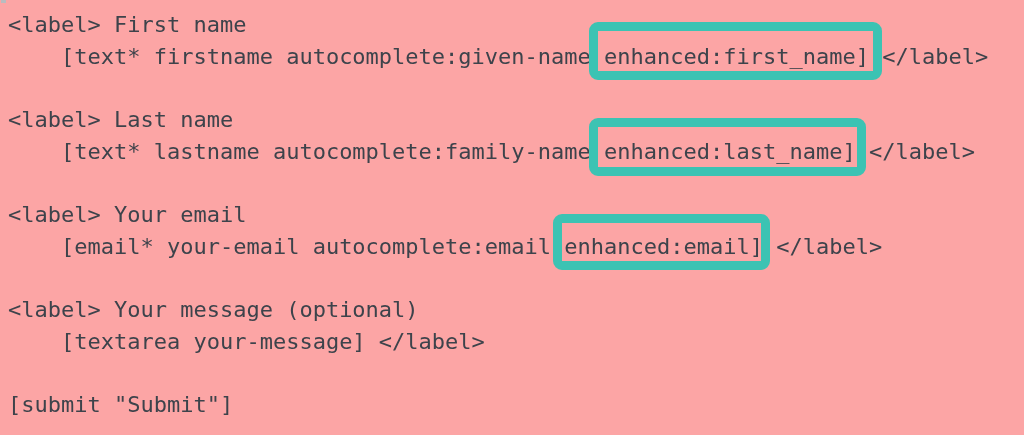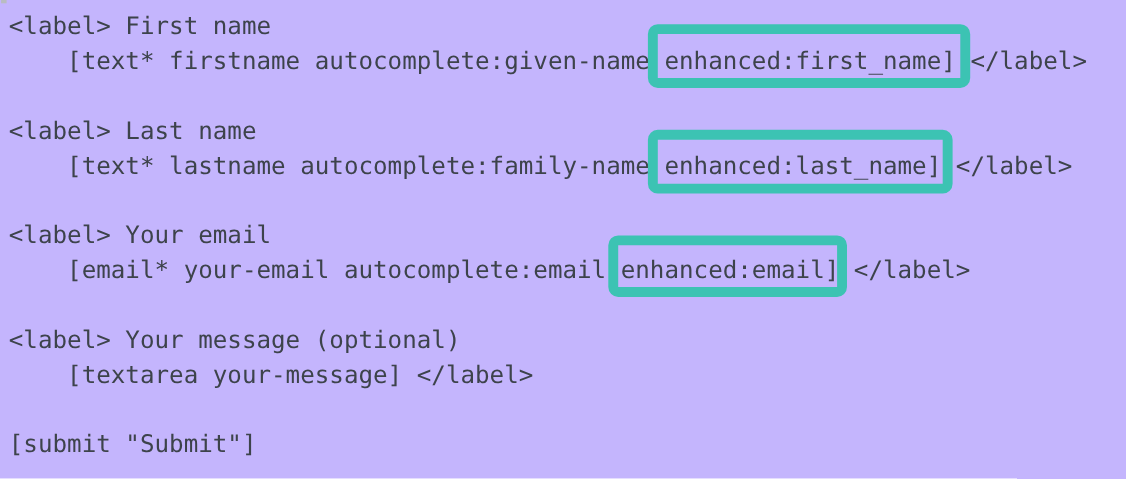--- a/index.html
+++ b/index.html
@@ -4,21 +4,21 @@
 <style>
   html, body {
     margin: 0;
     padding: 0;
     background: #ffffff;
   }
   .screen {
     position: relative;
     width: 1024px;
     height: 435px;
-    background: #c4b5fd;
+    background: #fca5a5;
     overflow: hidden;
     font-family: "DejaVu Sans Mono", "Liberation Mono", monospace;
   }
   .code {
     position: absolute;
     top: 9px;
     left: 8px;
     margin: 0;
     padding: 0;
     font-family: "DejaVu Sans Mono", "Liberation Mono", monospace;

